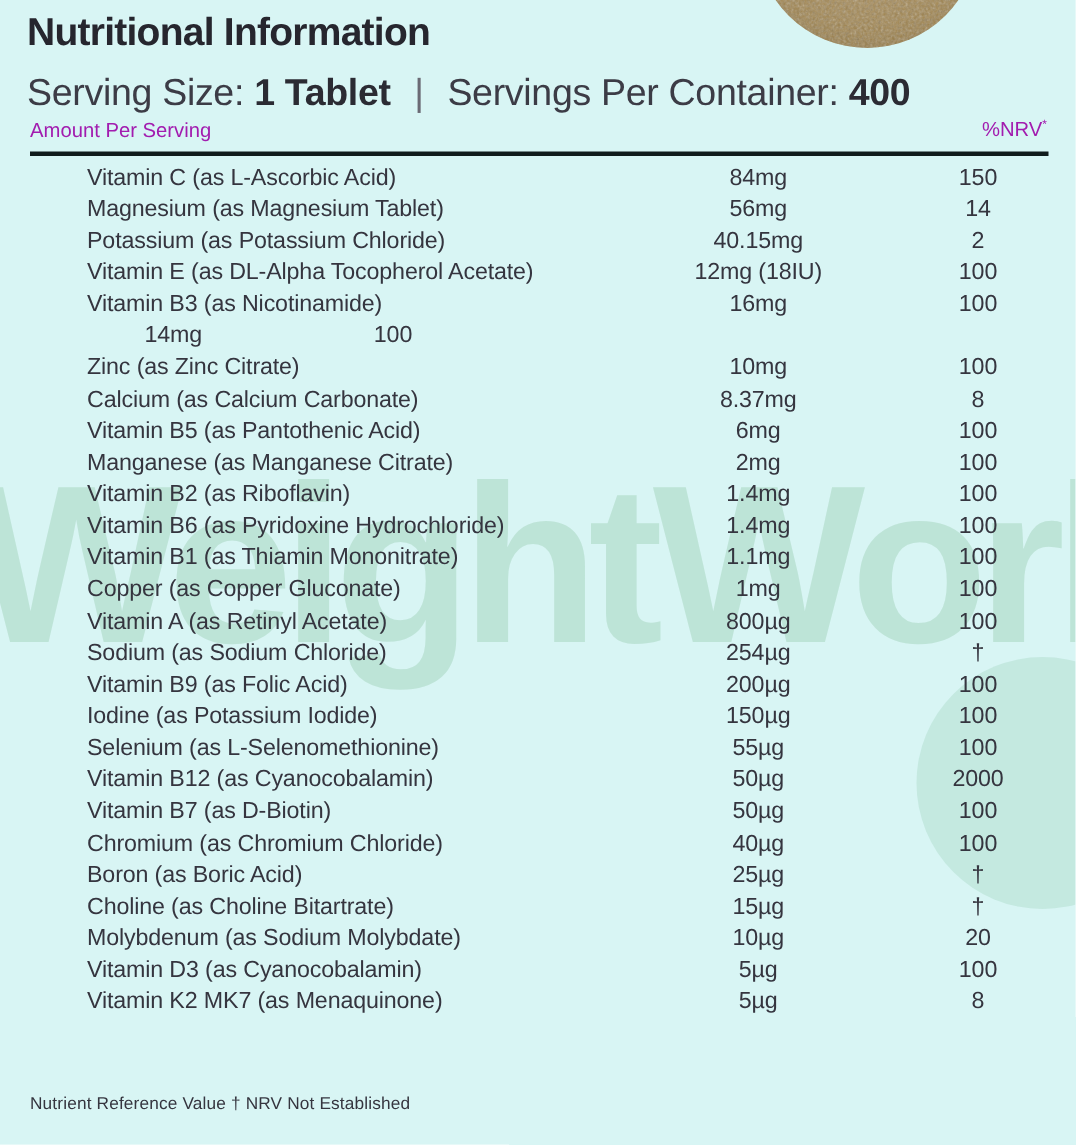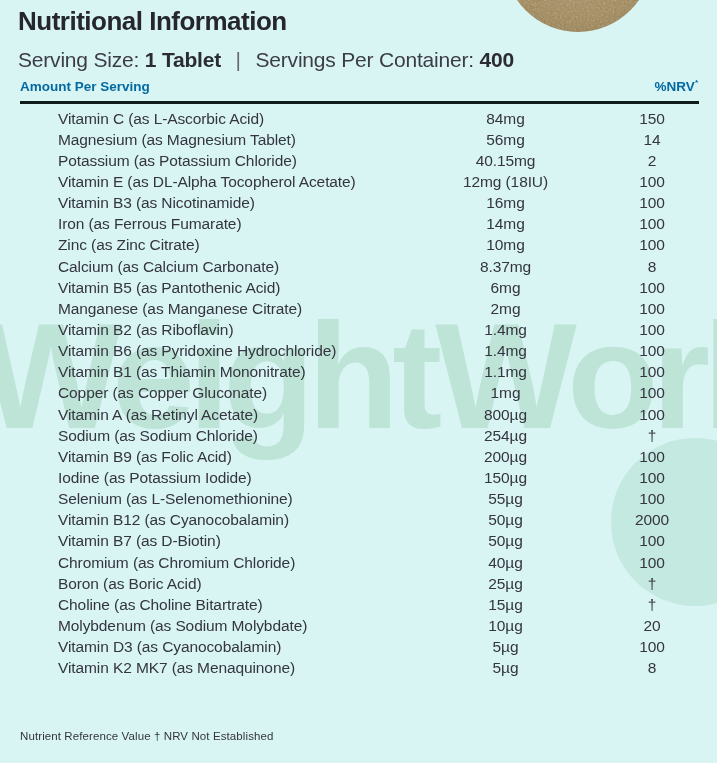--- a/index.html
+++ b/index.html
@@ -11,28 +11,28 @@
     font-family:"Liberation Sans","DejaVu Sans",sans-serif;
     color:#33333d;
   }
   .title{
     position:absolute;left:18px;top:6px;
     font-size:26px;font-weight:800;color:#26262e;
     letter-spacing:-0.5px;margin:0;
   }
   .serving{
     position:absolute;left:18px;top:48px;
-    font-size:21px;color:#3c3c46;letter-spacing:-0.2px;
+    font-size:25px;color:#3c3c46;letter-spacing:-0.2px;
   }
   .serving b{color:#2b2b33;}
   .serving .pipe{color:#6a6a74;margin:0 9px;font-weight:300;}
   .col-header{
     position:absolute;left:20px;right:19px;top:78px;
     display:flex;justify-content:space-between;align-items:flex-end;
-    font-size:13.5px;font-weight:700;color:#0369a1;
+    font-size:13.5px;font-weight:400;color:#a21caf;
   }
   .col-header sup{font-size:8px;}
   .divider{
     position:absolute;left:20px;right:18px;top:101px;
     height:3px;background:#101c1c;border:none;margin:0;
   }
   .table-body{position:absolute;left:0;right:0;top:108px;margin-left:38px;}
   .row{
     display:flex;align-items:center;
     padding-left:20px;height:21.15px;
@@ -127,21 +127,20 @@
         <span class="cell-name">Vitamin E (as DL-Alpha Tocopherol Acetate)</span>
         <span class="cell-amt">12mg (18IU)</span>
         <span class="cell-nrv">100</span>
       </div>
       <div class="row">
         <span class="cell-name">Vitamin B3 (as Nicotinamide)</span>
         <span class="cell-amt">16mg</span>
         <span class="cell-nrv">100</span>
       </div>
       <div class="row">
-        <span class="cell-name">Iron (as Ferrous Fumarate)</span>
         <span class="cell-amt">14mg</span>
         <span class="cell-nrv">100</span>
       </div>
       <div class="row">
         <span class="cell-name">Zinc (as Zinc Citrate)</span>
         <span class="cell-amt">10mg</span>
         <span class="cell-nrv">100</span>
       </div>
       <div class="row">
         <span class="cell-name">Calcium (as Calcium Carbonate)</span>

